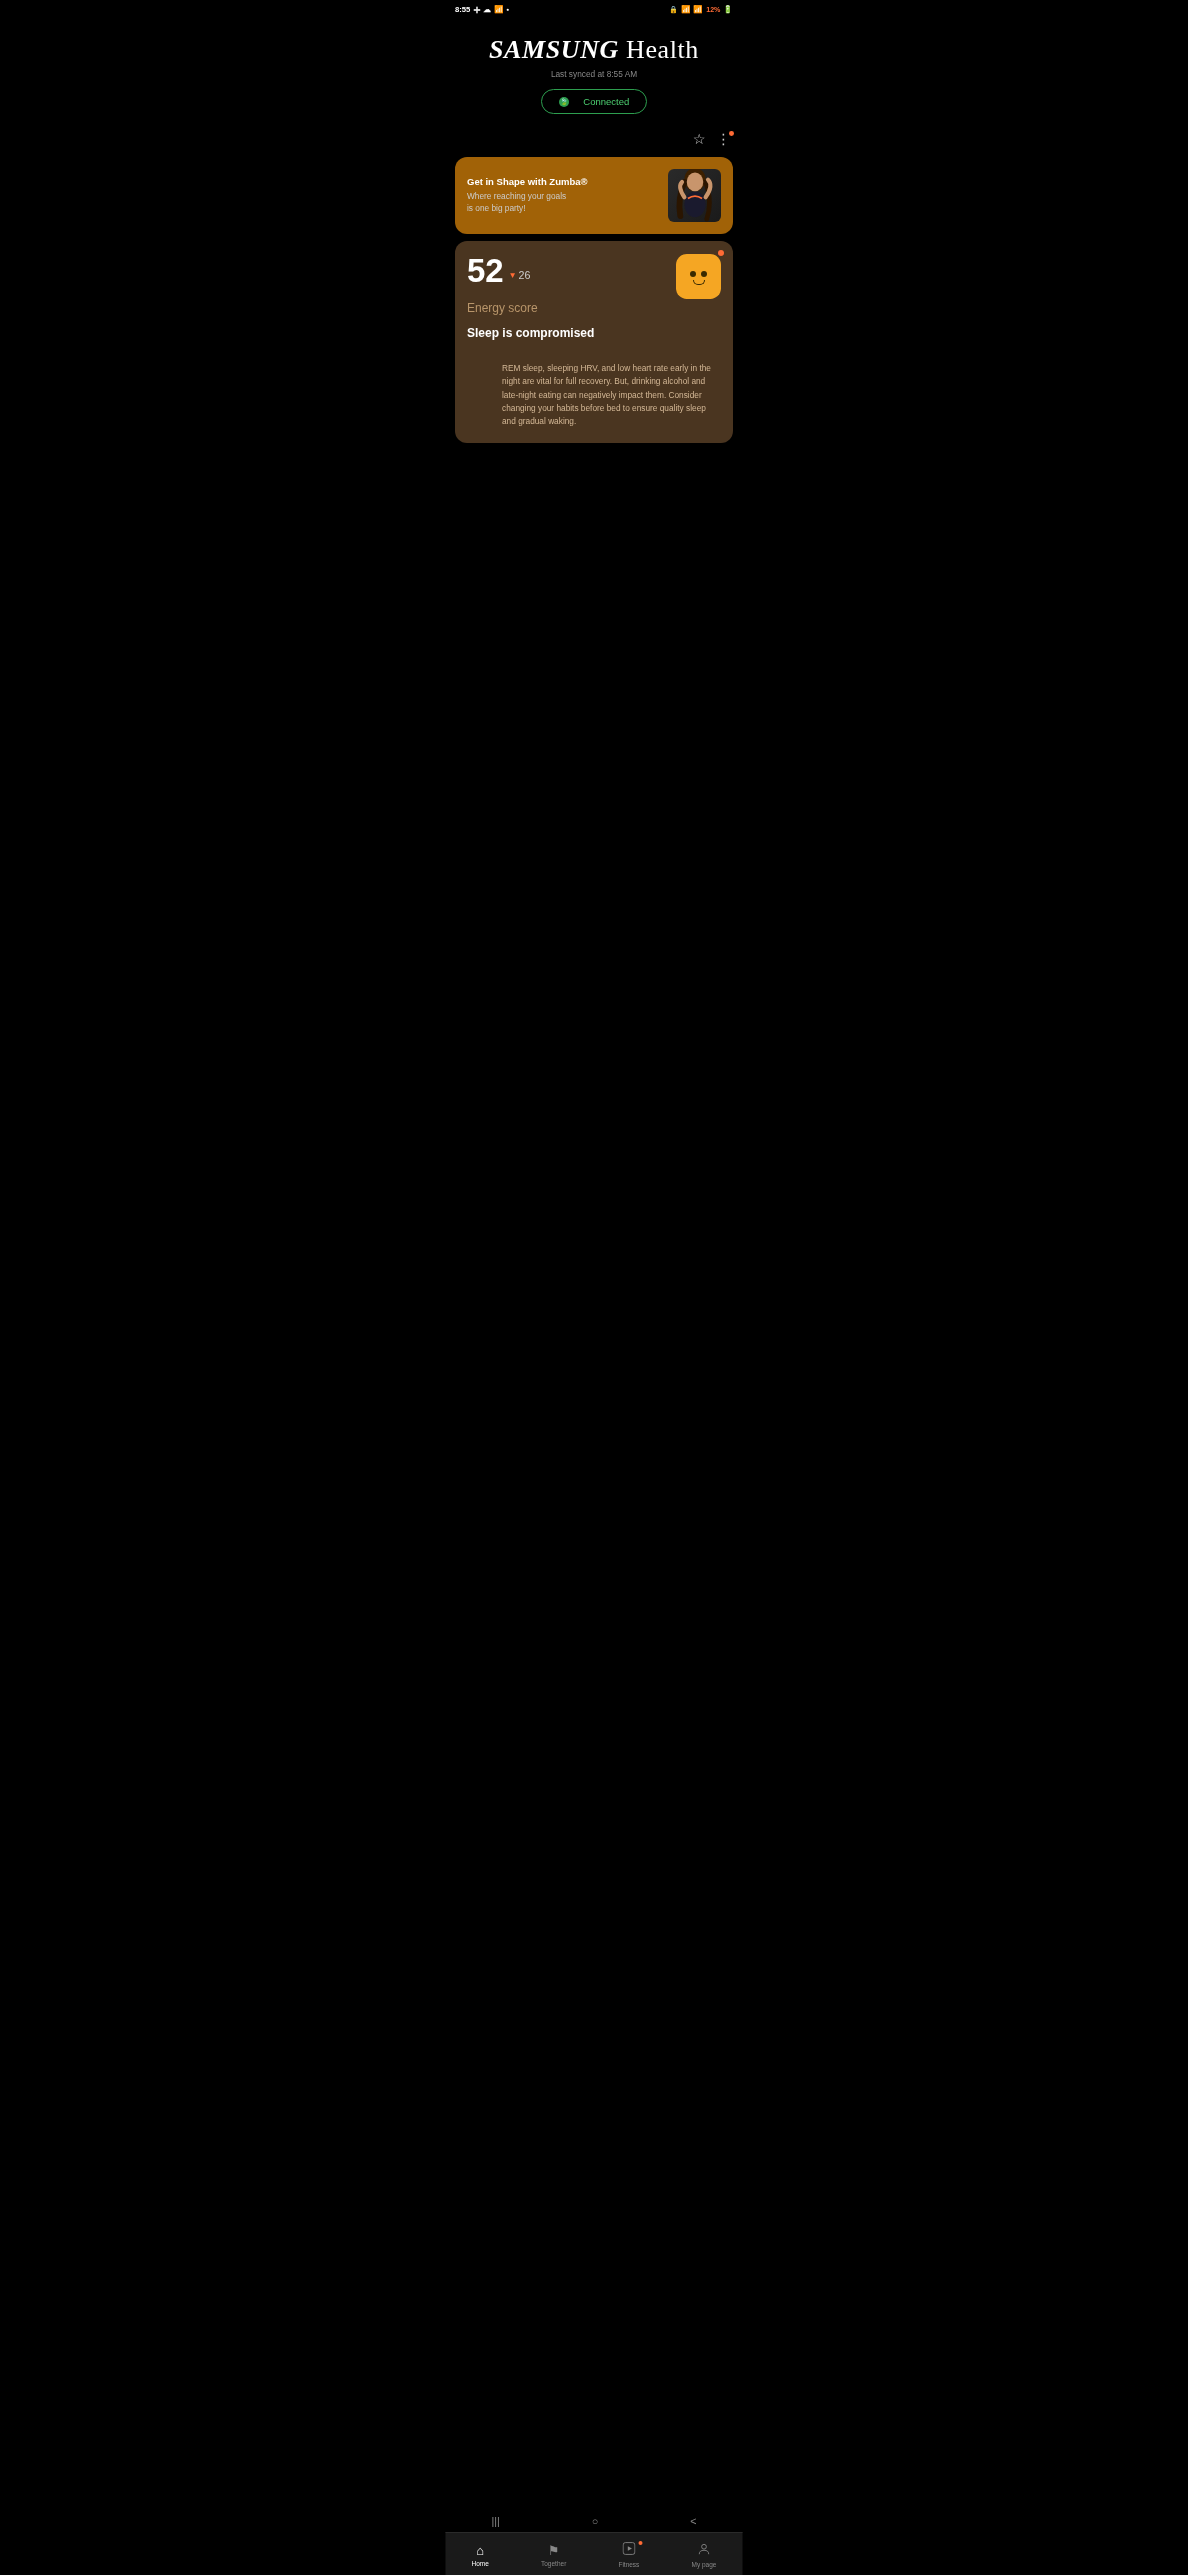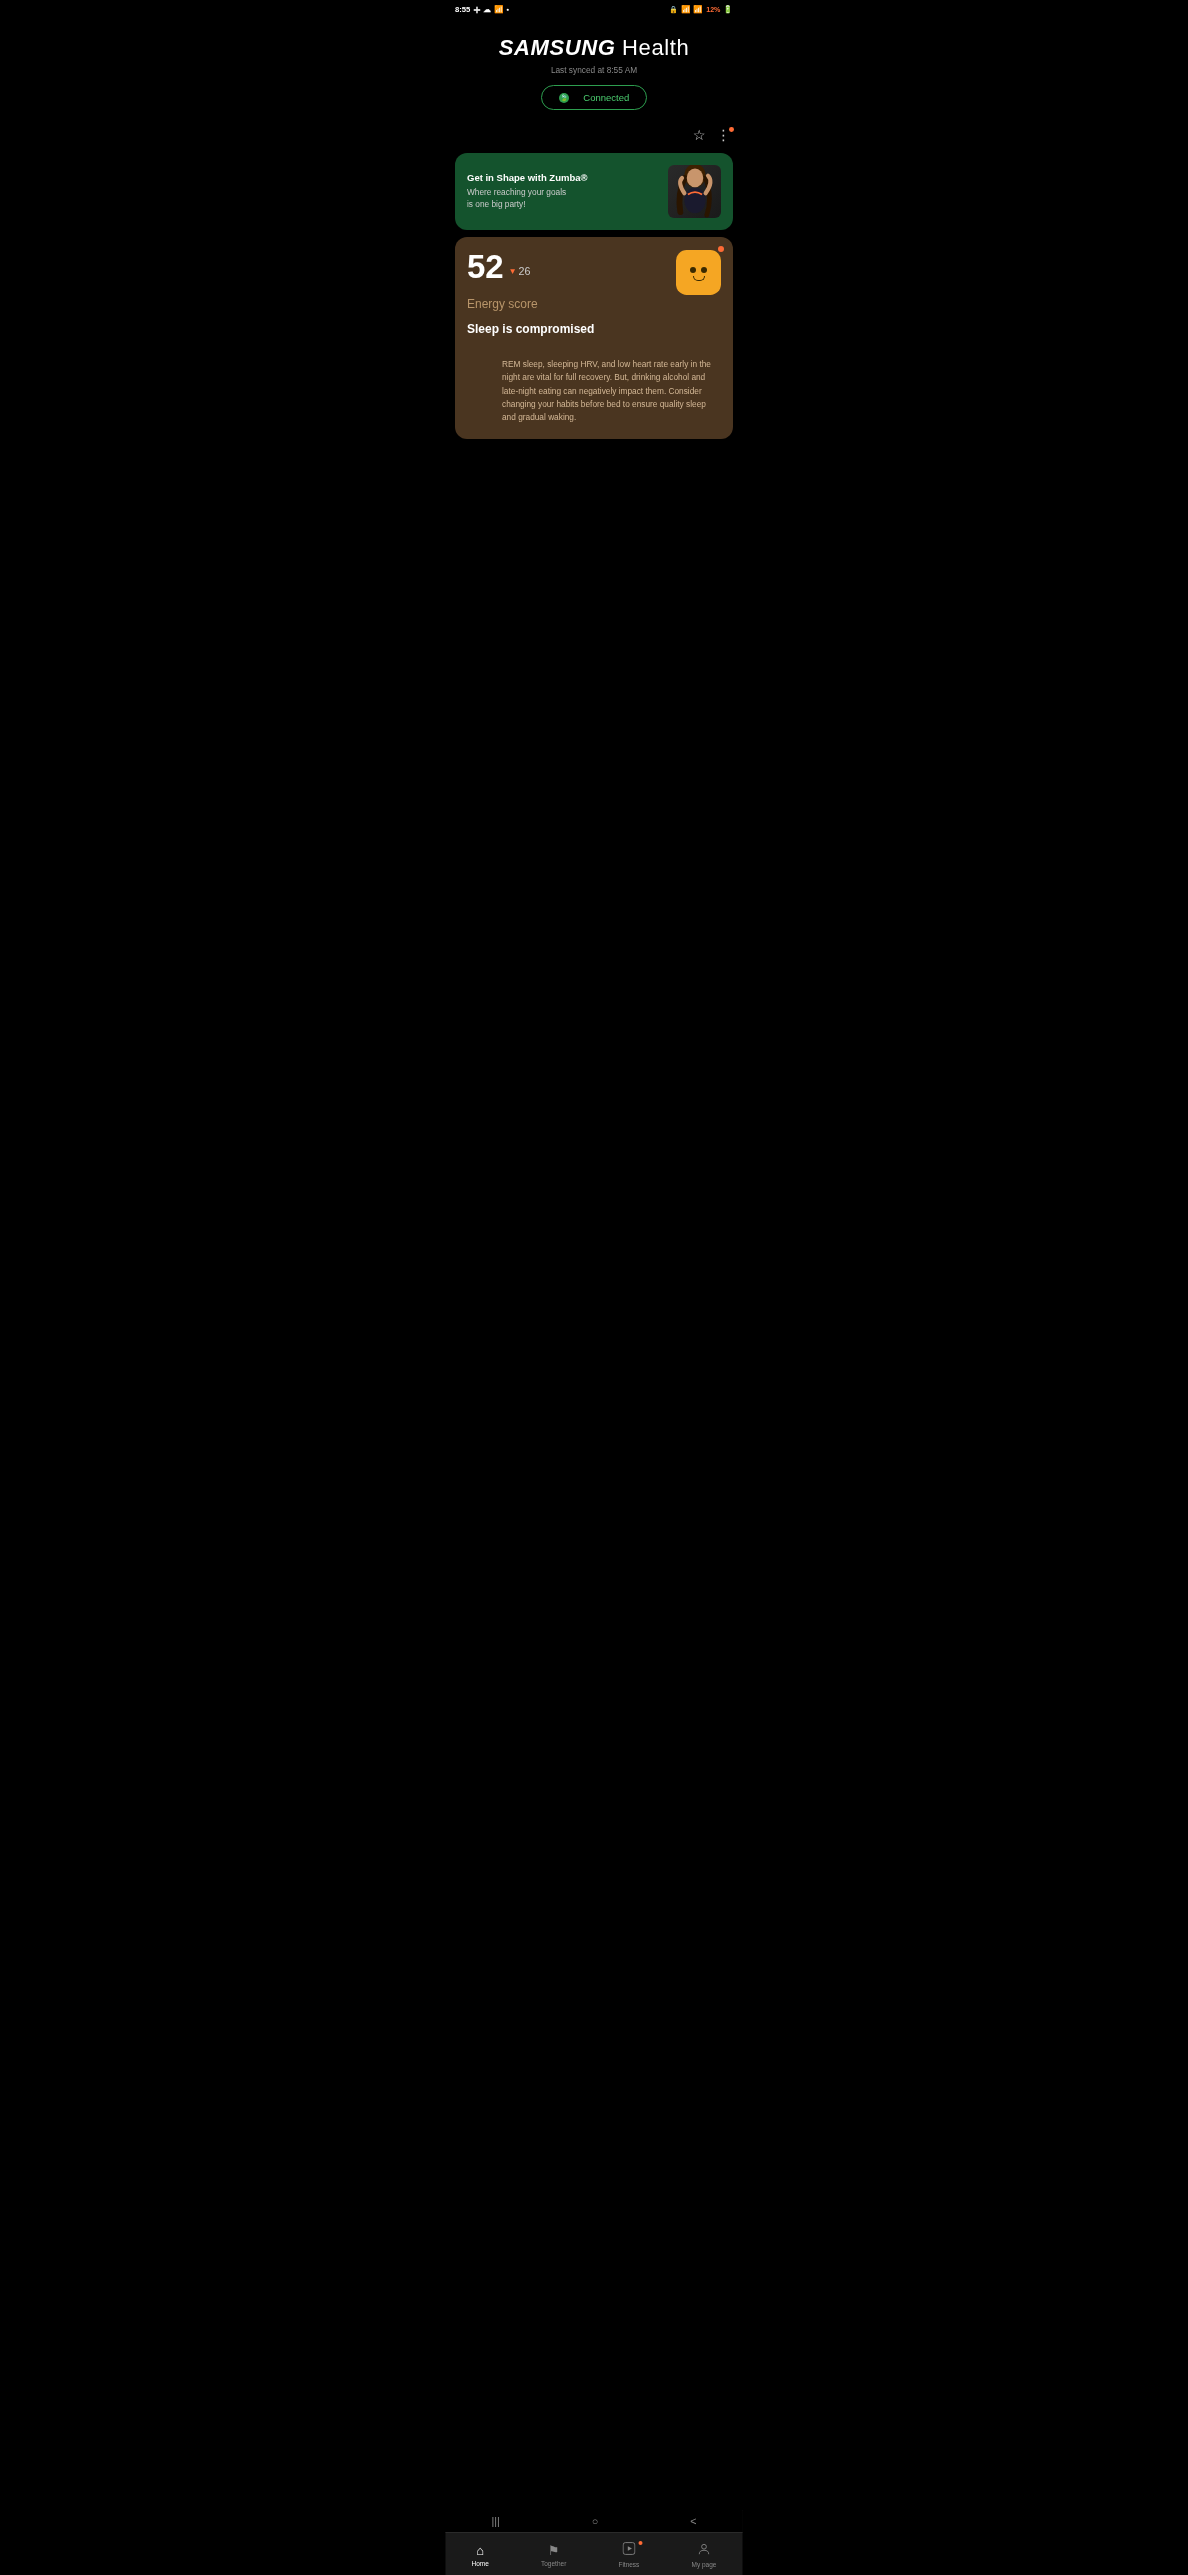--- a/index.html
+++ b/index.html
@@ -47,24 +47,25 @@
       color: #ff6b35;
     }
 
     
     .app-header {
       text-align: center;
       padding: 18px 12px 12px;
     }
 
     .app-title {
-      font-size: 22px;
+      font-size: 26px;
       font-weight: 900;
       letter-spacing: 0.6px;
       margin-bottom: 3.6px;
+      font-family: Liberation Serif, serif;
     }
 
     .app-title .samsung {
       font-weight: 900;
       font-style: italic;
     }
 
     .app-title .health {
       font-weight: 300;
     }
@@ -121,21 +122,21 @@
     }
 
     .star-icon, .menu-icon {
       font-size: 14.3px;
       color: #ccc;
       cursor: pointer;
     }
 
     
     .zumba-card {
-      background: #14532d;
+      background: #a16207;
       border-radius: 12px;
       margin: 4.8px 9.5px;
       padding: 12px;
       display: flex;
       align-items: center;
       justify-content: space-between;
       overflow: hidden;
     }
 
     .zumba-text {

